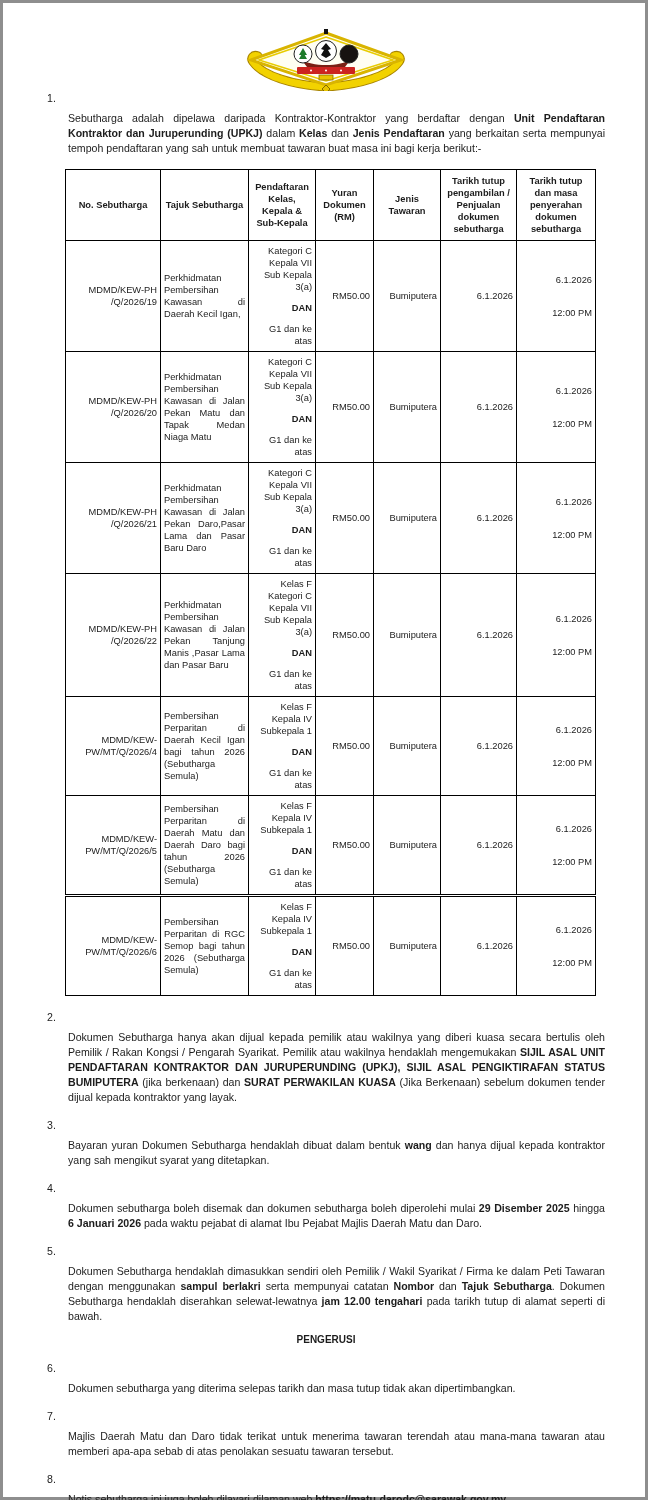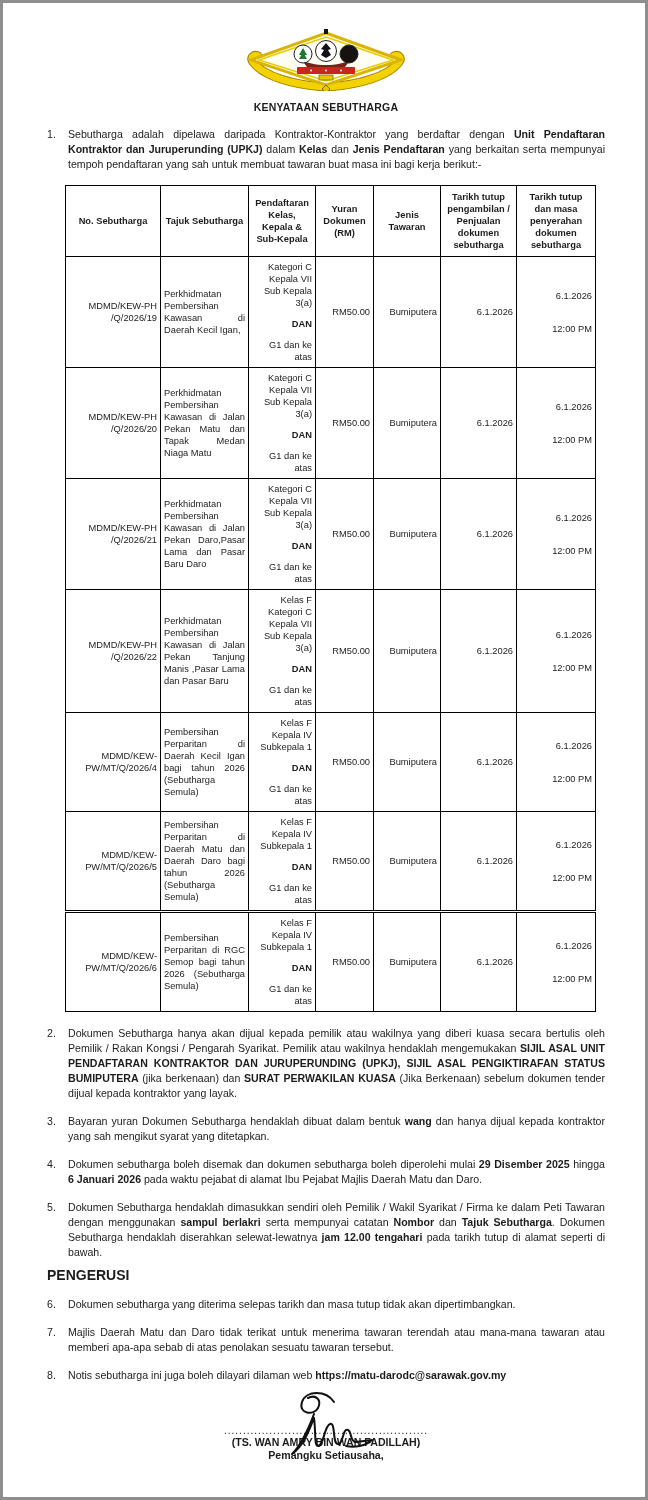--- a/index.html
+++ b/index.html
@@ -18,40 +18,40 @@
     background:#fff;
     padding:24px 40px 0 44px;
   }
   .logo-wrap{text-align:center;margin-top:2px;height:62px;}
   .doc-title{
     text-align:center;font-weight:bold;font-size:10.5px;
     letter-spacing:.2px;margin:10px 0 14px 0;
   }
   .item{display:flex;margin:0 0 13px 0;font-size:10.6px;line-height:15px;}
   .item .num{width:21px;flex:0 0 21px;}
-  .item .txt{flex:1;text-align:justify;}
+  .item .txt{flex:1;text-align:justify;margin-top:20px;}
   .item .txt b{font-weight:bold;}
   
   table.quote{
     border-collapse:collapse;margin:2px 0 14px 18px;
     font-size:9.3px;line-height:12px;table-layout:fixed;
   }
   table.quote th,table.quote td{
     border:1px solid #000;vertical-align:middle;
     padding:4px 3px;word-wrap:break-word;
   }
   table.quote th{font-weight:bold;text-align:center;height:62px;}
   td.c-no,td.c-reg,td.c-fee,td.c-type,td.c-d1,td.c-d2{text-align:right;}
   td.c-tajuk{text-align:justify;padding:4px 5px;margin-left:12px;}
   .reg-gap{margin:9px 0;font-weight:bold;}
   .d2-gap{margin-top:21px;}
   tr.double-top td{border-top:3px double #000;}
   
   .address{
-    text-align:left;font-weight:bold;font-size:14px;line-height:13.5px;
+    text-align:center;font-weight:bold;font-size:10px;line-height:13.5px;
     margin:-4px 0 14px 0;
   }
   .sig-block{text-align:center;position:relative;margin-top:-8px;}
   .sig-svg{display:block;margin:0 auto -34px auto;position:relative;z-index:2;}
   .dotted{font-size:10px;letter-spacing:1px;line-height:10px;}
   .sig-name,.sig-role,.sig-org{font-weight:bold;font-size:10.6px;line-height:13.5px;}
 </style>
 </head>
 <body>
 
@@ -81,21 +81,20 @@
       <circle cx="70" cy="41.5" r="1" fill="#fff"></circle>
         <circle cx="85" cy="41.5" r="1" fill="#fff"></circle>
         <circle cx="100" cy="41.5" r="1" fill="#fff"></circle>
       <rect x="78" y="46" width="14" height="5" fill="#e8c400" stroke="#8a6d00" stroke-width="0.8"></rect>
 
       <rect x="83" y="0" width="4" height="5" fill="#111"></rect>
       <path d="M85,56 l4,4 -4,4 -4,-4 Z" fill="#e8c400" stroke="#6b5500" stroke-width="0.8"></path>
     </svg>
   </div>
 
-  <div class="doc-title">KENYATAAN SEBUTHARGA</div>
 
   <div>
       <div class="item">
         <div class="num">1.</div>
         <div class="txt"><span>Sebutharga adalah dipelawa daripada Kontraktor-Kontraktor yang berdaftar dengan </span><b>Unit Pendaftaran Kontraktor dan Juruperunding (UPKJ)</b><span> dalam </span><b>Kelas</b><span> dan </span><b>Jenis Pendaftaran</b><span> yang berkaitan serta mempunyai tempoh pendaftaran yang sah untuk membuat tawaran buat masa ini bagi kerja berikut:-</span></div>
       </div>
     </div>
 
   <table class="quote">
     <colgroup>

